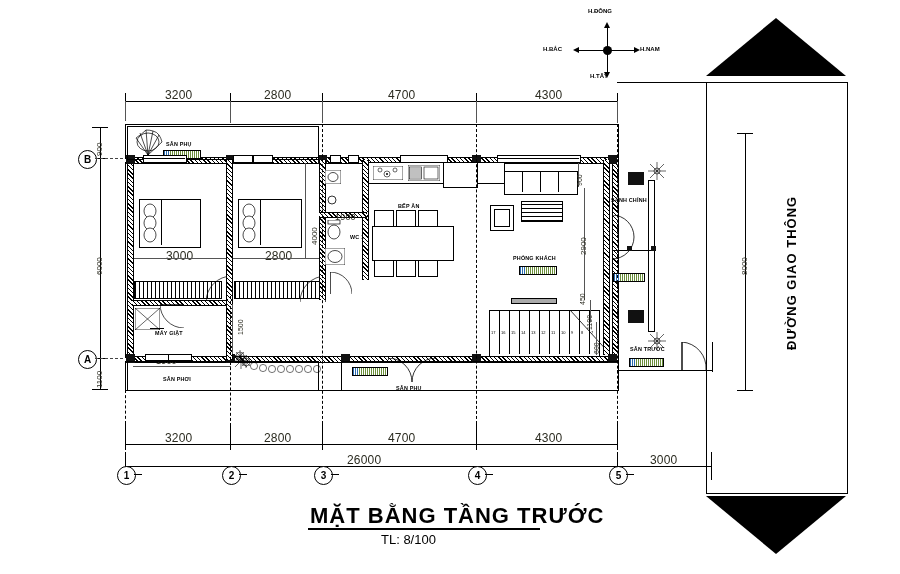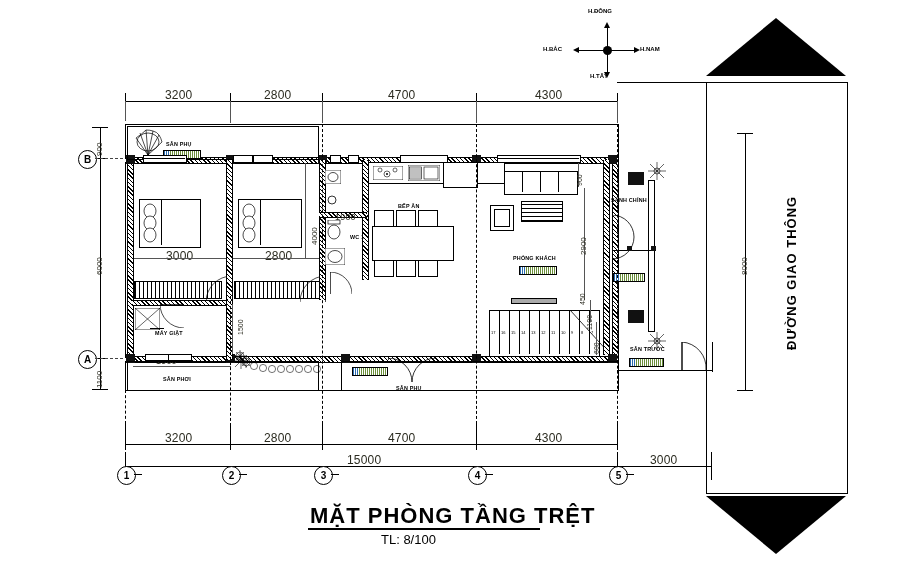--- a/index.html
+++ b/index.html
@@ -490,21 +490,21 @@
   <div class="tick" style="left:617px;top:424px;height:26px;"></div>
   <div class="dim-txt" style="left:165px;top:431px;">3200</div>
   <div class="dim-txt" style="left:264px;top:431px;">2800</div>
   <div class="dim-txt" style="left:388px;top:431px;">4700</div>
   <div class="dim-txt" style="left:535px;top:431px;">4300</div>
 
   <div class="ln h1" style="left:125px;top:466px;width:586px;"></div>
   <div class="tick" style="left:125px;top:452px;height:28px;"></div>
   <div class="tick" style="left:617px;top:452px;height:28px;"></div>
   <div class="tick" style="left:711px;top:452px;height:28px;"></div>
-  <div class="dim-txt" style="left:347px;top:453px;">15000</div>
+  <div class="dim-txt" style="left:347px;top:453px;">26000</div>
   <div class="dim-txt" style="left:650px;top:453px;">3000</div>
 </div>
 
 <div class="bubble" style="left:117px;top:466px;">1</div>
 <div class="bubble" style="left:222px;top:466px;">2</div>
 <div class="bubble" style="left:314px;top:466px;">3</div>
 <div class="bubble" style="left:468px;top:466px;">4</div>
 <div class="bubble" style="left:609px;top:466px;">5</div>
 <div class="ln h1" style="left:134px;top:474px;width:8px;"></div>
 <div class="ln h1" style="left:239px;top:474px;width:8px;"></div>
@@ -519,15 +519,15 @@
 <div class="ln h1" style="left:737px;top:133px;width:16px;"></div>
 <div class="ln h1" style="left:737px;top:390px;width:16px;"></div>
 <div class="vtxt" style="left:740px;top:275px;">8000</div>
 
 <div class="tri" style="left:706px;top:18px;border-left:70px solid transparent;border-right:70px solid transparent;border-bottom:58px solid #000;"></div>
 <div class="tri" style="left:706px;top:496px;border-left:70px solid transparent;border-right:70px solid transparent;border-top:58px solid #000;"></div>
 
 <div class="ln h1" style="left:617px;top:82px;width:89px;"></div>
 <div class="ln h1" style="left:617px;top:466px;width:89px;"></div>
 
-<div class="title" style="left:310px;top:503px;">MẶT PHÒNG TẦNG TRỆT</div>
+<div class="title" style="left:310px;top:503px;">MẶT BẰNG TẦNG TRƯỚC</div>
 <div class="ul" style="left:308px;top:528px;width:232px;"></div>
 <div class="subtitle" style="left:381px;top:532px;">TL: 8/100</div>
 
 </body></html>

